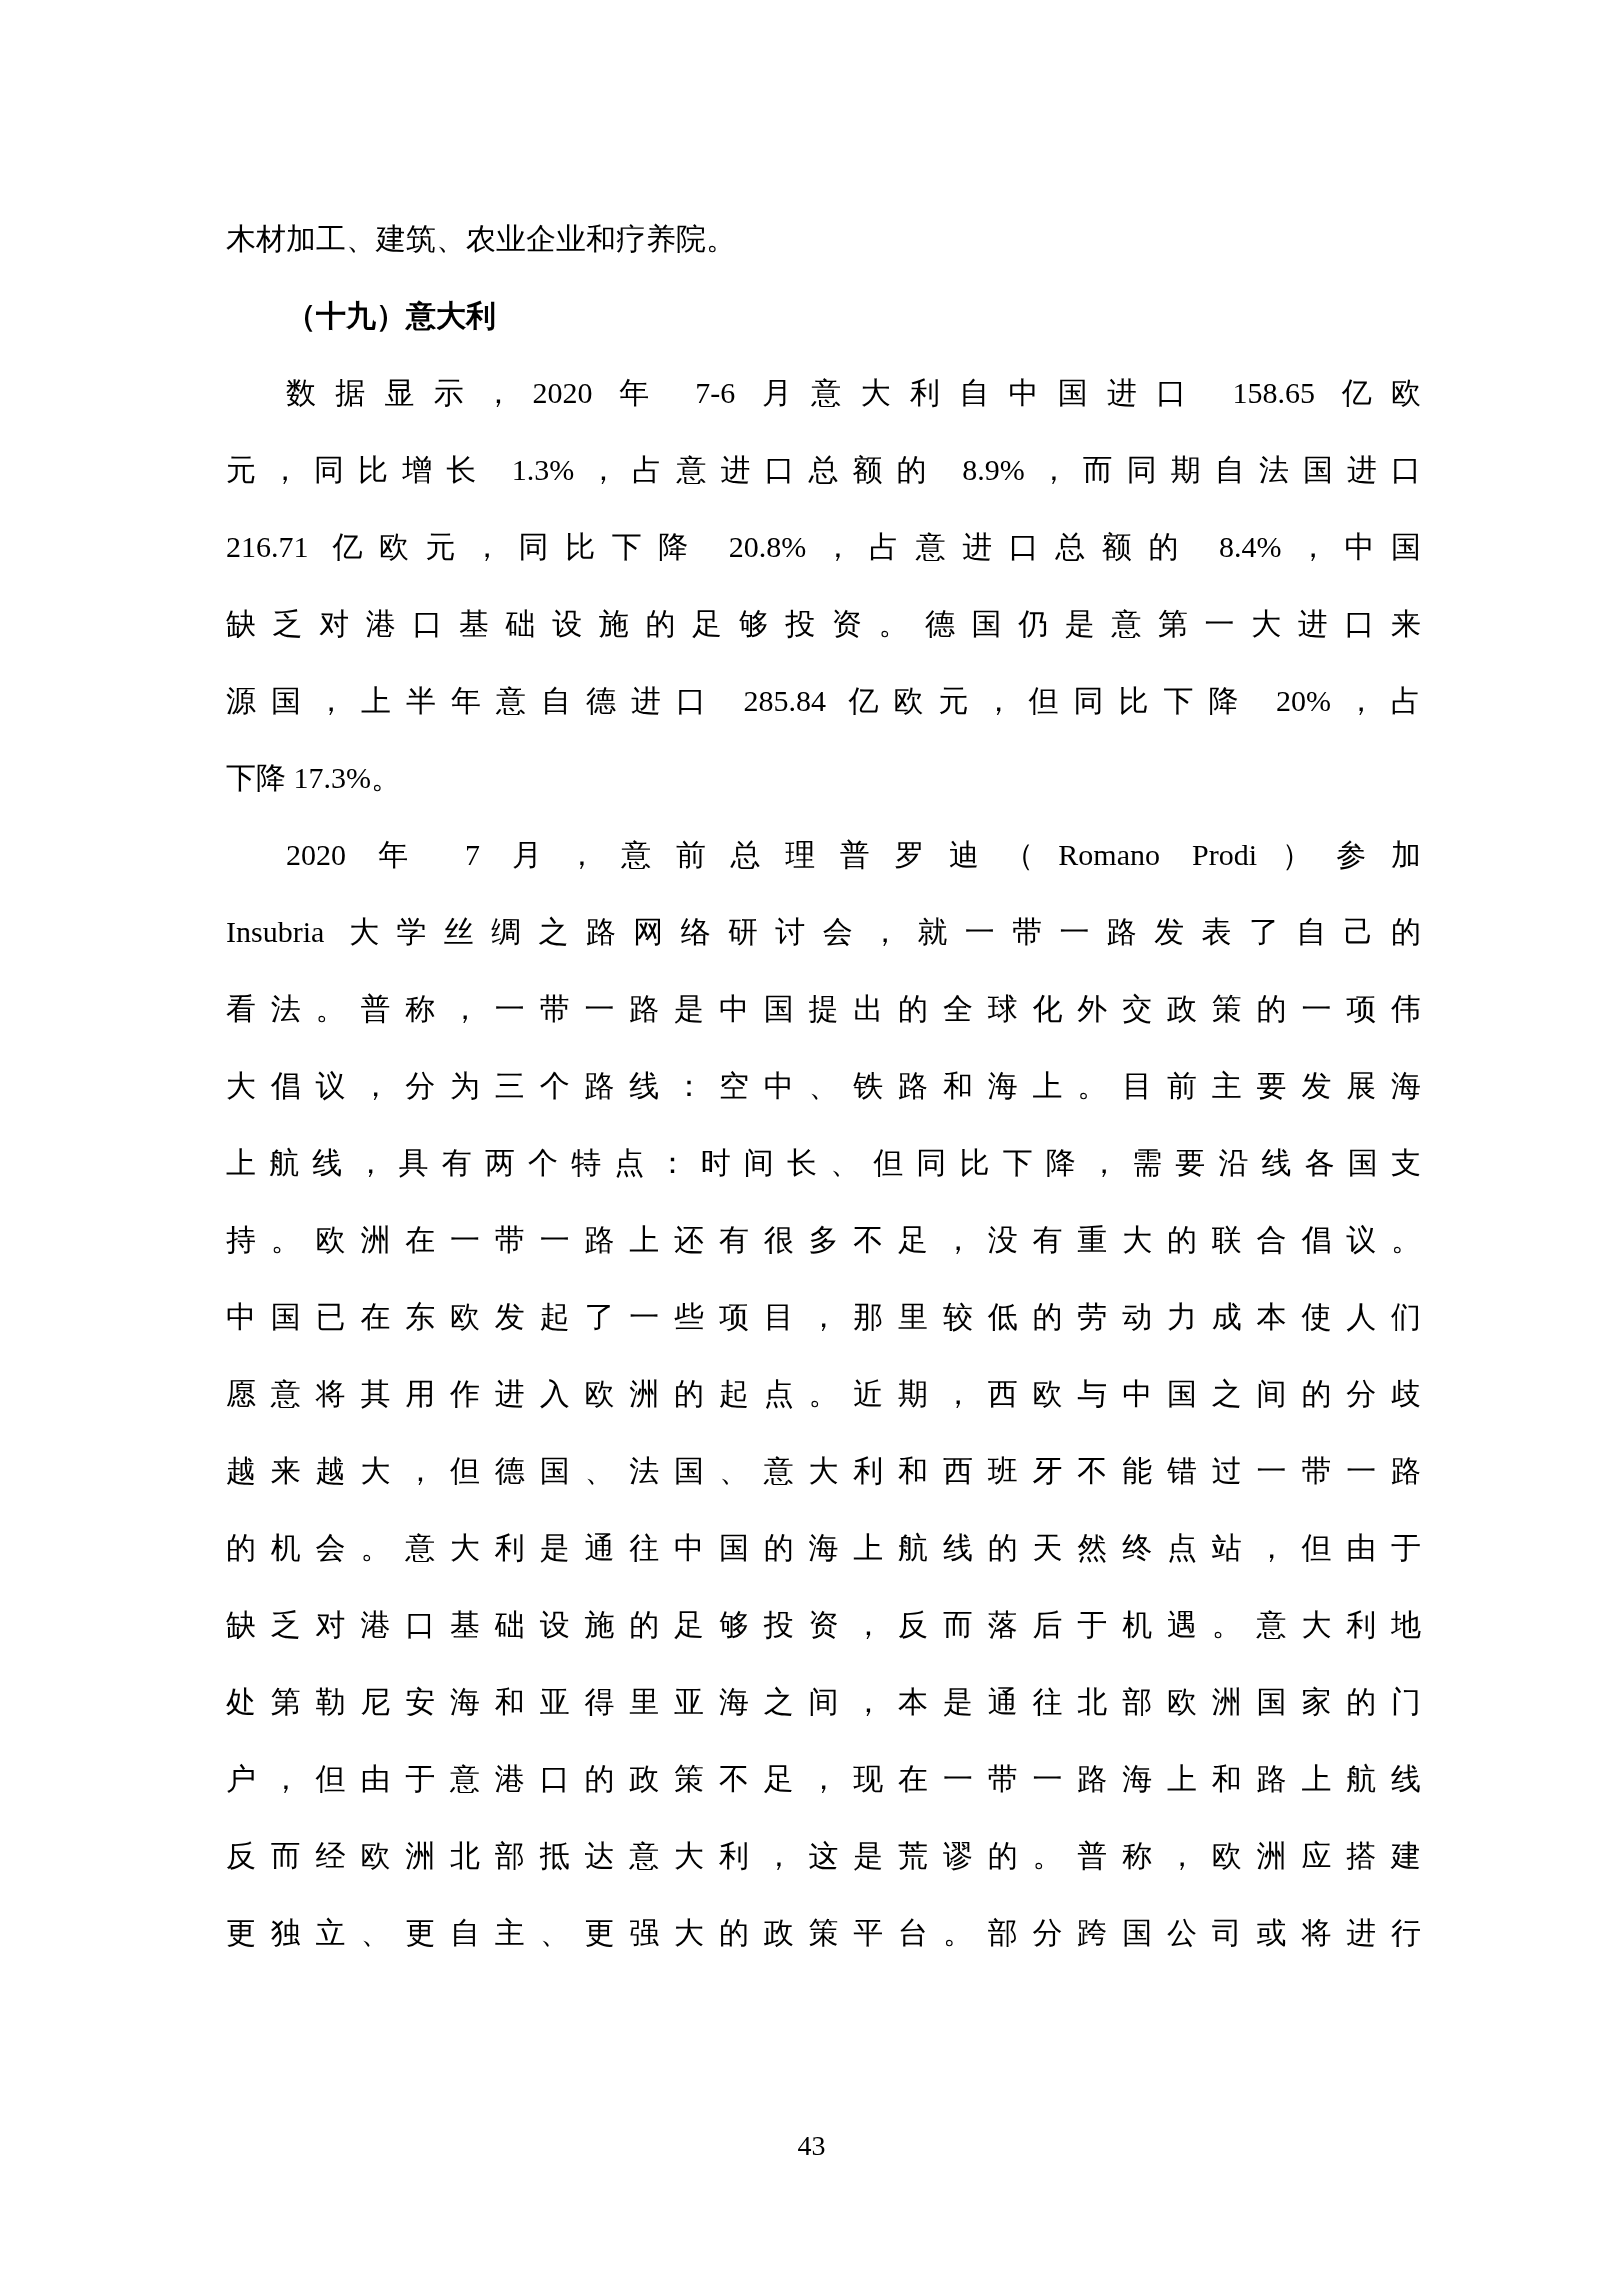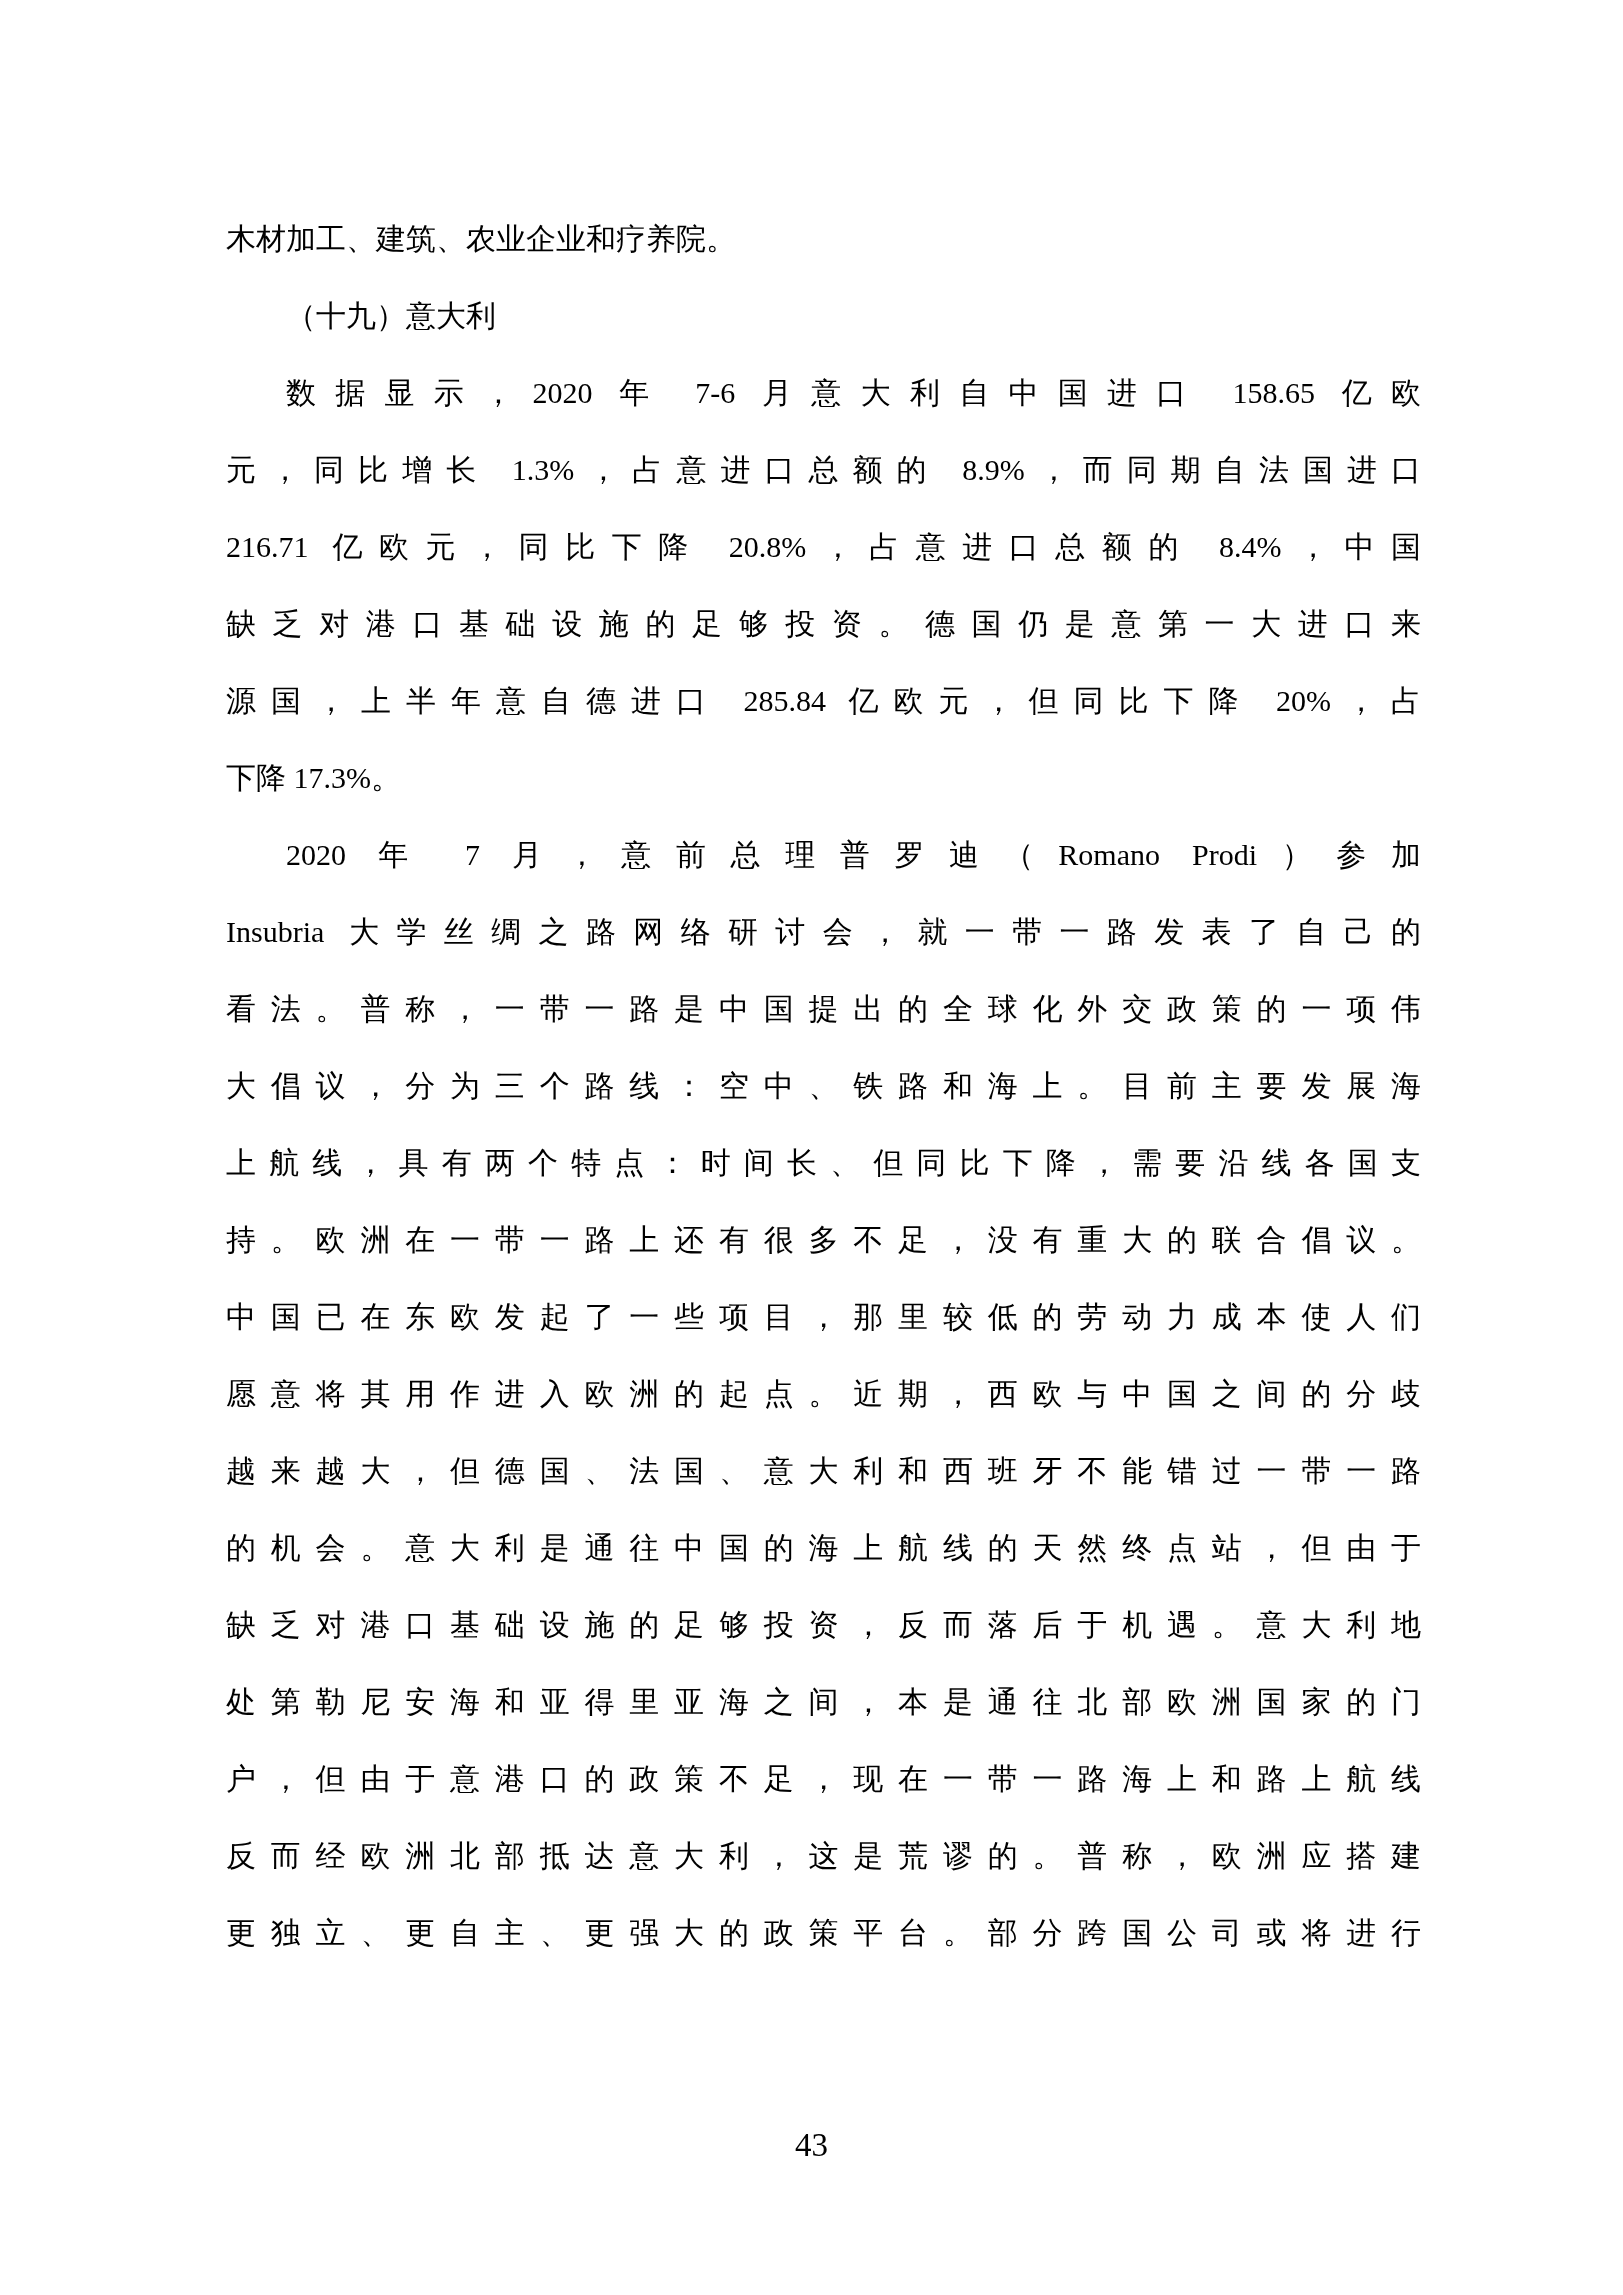--- a/index.html
+++ b/index.html
@@ -33,31 +33,31 @@
   }
   .line.justify {
     text-align: justify;
     text-align-last: justify;
     text-justify: inter-character;
   }
   .line.indent {
     text-indent: 2em;
   }
   .line.heading {
-    font-weight: normal;
+    font-weight: bold;
   }
   .footer {
     position: absolute;
     left: 0;
     top: 2125px;
     width: 100%;
     text-align: center;
   }
   .footer .page-number {
-    font-size: 33px;
+    font-size: 28px;
     line-height: 41px;
   }
 </style>
 </head>
 <body>
 
 <div class="page">
   <div class="content" id="document-body">
       <div class="line">木材加工、建筑、农业企业和疗养院。</div>
       <div class="line heading indent">（十九）意大利</div>

